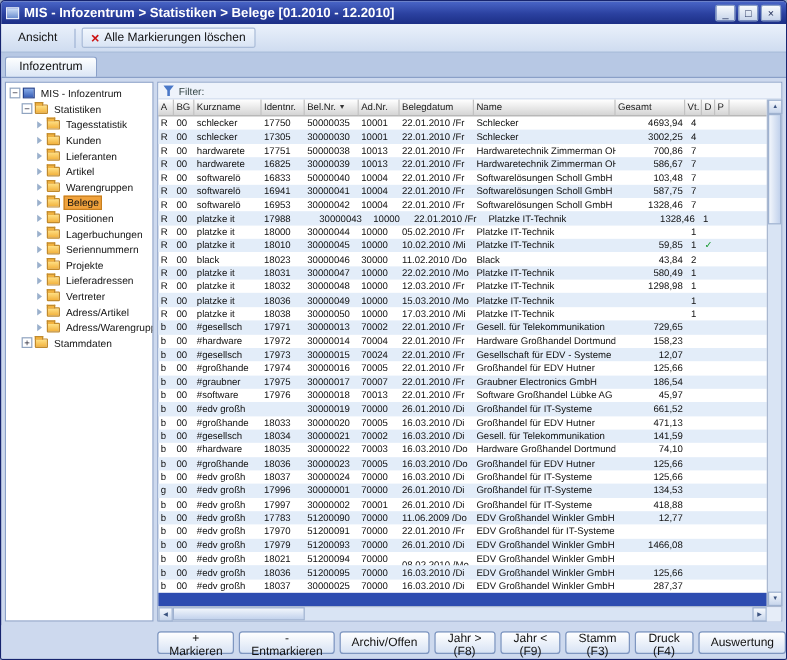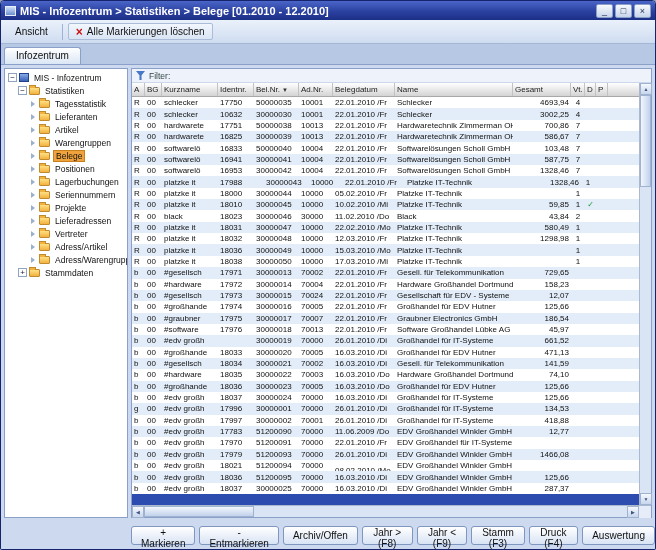--- a/index.html
+++ b/index.html
@@ -135,20 +135,25 @@
           <span class="tree-label">Statistiken</span>
         </div>
         <div class="tree-item" style="padding-left: 23px;">
           <span class="expander leaf"></span>
           <span class="node-icon folder-ic"></span>
           <span class="tree-label">Tagesstatistik</span>
         </div>
         <div class="tree-item" style="padding-left: 23px;">
           <span class="expander leaf"></span>
           <span class="node-icon folder-ic"></span>
+          <span class="tree-label">Kunden</span>
+        </div>
+        <div class="tree-item" style="padding-left: 23px;">
+          <span class="expander leaf"></span>
+          <span class="node-icon folder-ic"></span>
           <span class="tree-label">Lieferanten</span>
         </div>
         <div class="tree-item" style="padding-left: 23px;">
           <span class="expander leaf"></span>
           <span class="node-icon folder-ic"></span>
           <span class="tree-label">Artikel</span>
         </div>
         <div class="tree-item" style="padding-left: 23px;">
           <span class="expander leaf"></span>
           <span class="node-icon folder-ic"></span>
@@ -267,21 +272,21 @@
                 <span class="gcell right" style="width: 58px;">4693,94</span>
                 <span class="gcell center" style="width: 14px;">4</span>
                 <span class="gcell center" style="width: 11px;"></span>
                 <span class="gcell center" style="width: 12px;"></span>
                 <span class="gcell filler"></span>
               </div>
               <div class="grid-row alt">
                 <span class="gcell left" style="width: 13px;">R</span>
                 <span class="gcell left" style="width: 17px;">00</span>
                 <span class="gcell left" style="width: 56px;">schlecker</span>
-                <span class="gcell left" style="width: 36px;">10632</span>
+                <span class="gcell left" style="width: 36px;">17305</span>
                 <span class="gcell left" style="width: 45px;">30000030</span>
                 <span class="gcell left" style="width: 34px;">10001</span>
                 <span class="gcell left" style="width: 62px;">22.01.2010 /Fr</span>
                 <span class="gcell left" style="width: 118px;">Schlecker</span>
                 <span class="gcell right" style="width: 58px;">3002,25</span>
                 <span class="gcell center" style="width: 14px;">4</span>
                 <span class="gcell center" style="width: 11px;"></span>
                 <span class="gcell center" style="width: 12px;"></span>
                 <span class="gcell filler"></span>
               </div>

